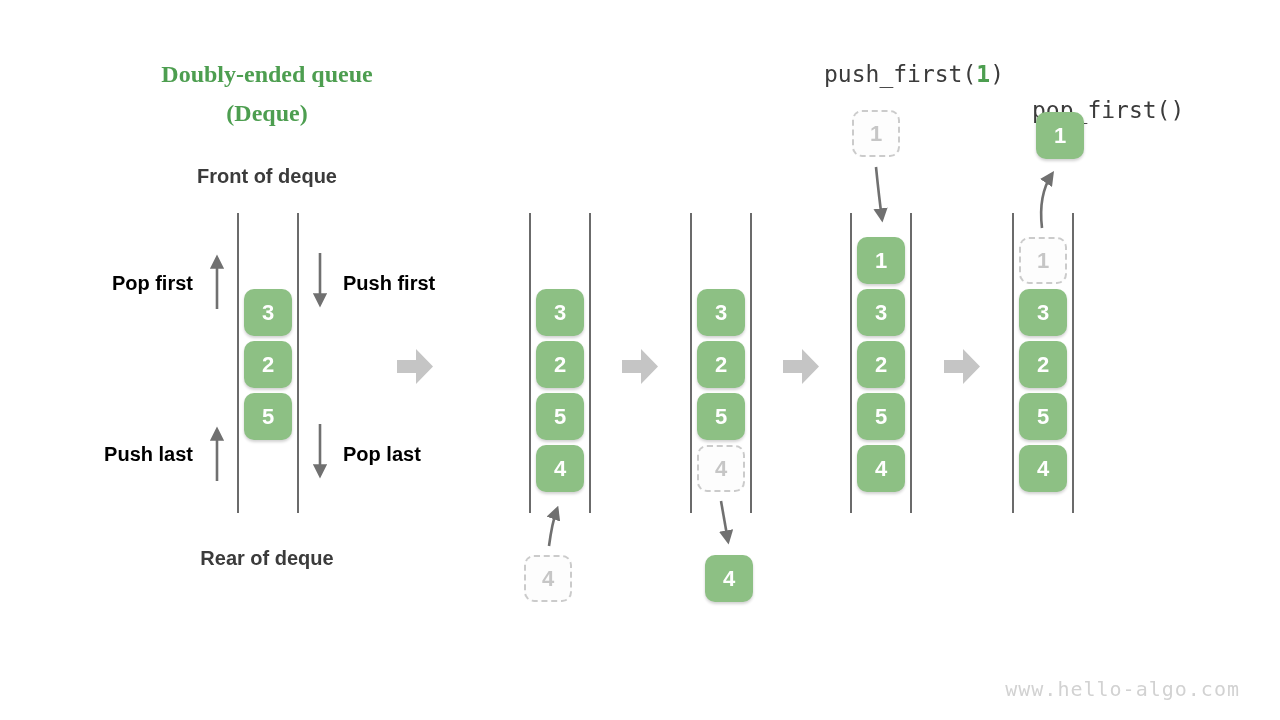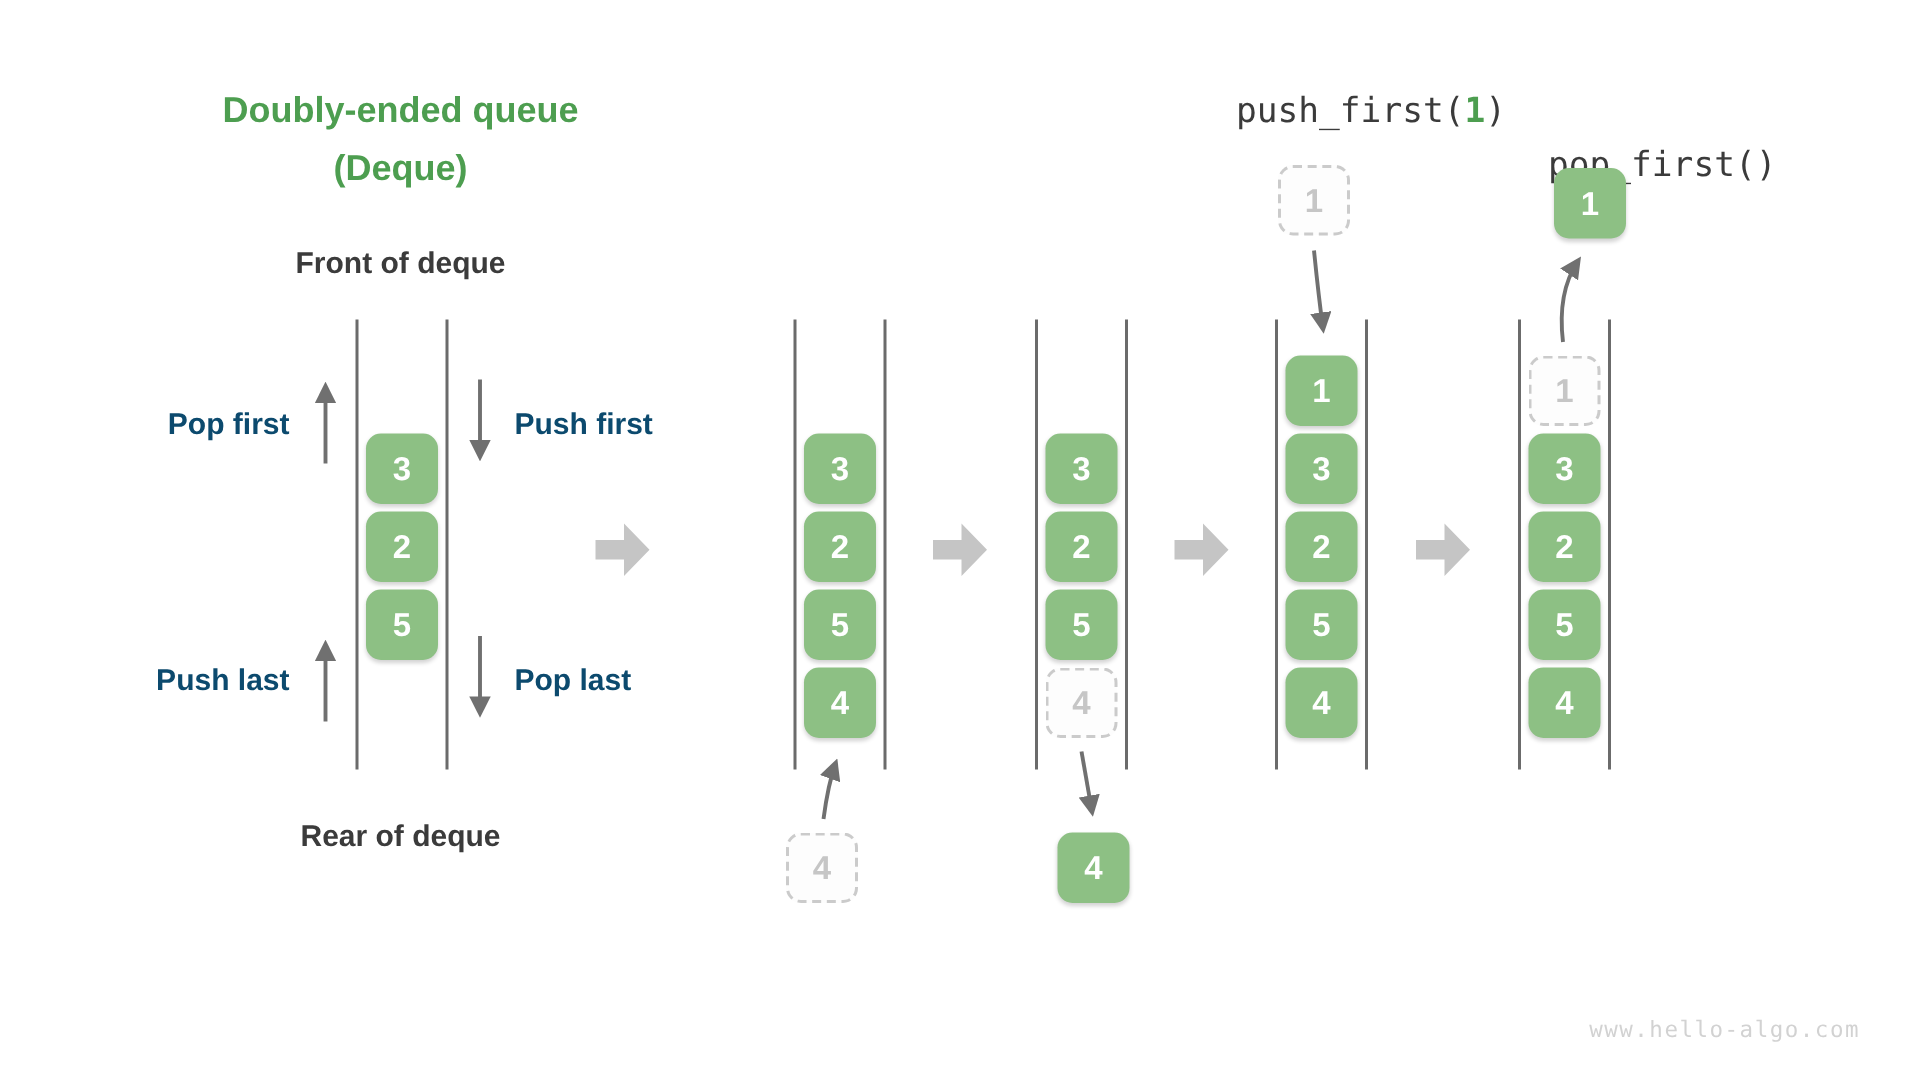--- a/index.html
+++ b/index.html
@@ -4,28 +4,28 @@
 <style>
   html,body{margin:0;padding:0;background:#ffffff;}
   #canvas{
     position:relative;width:1280px;height:720px;background:#ffffff;overflow:hidden;
     font-family:"Liberation Sans","DejaVu Sans",sans-serif;
   }
   .abs{position:absolute;text-align:right;}
   
   .title-line{
     left:117px;width:300px;text-align:center;
-    color:#4D9E50;font-size:24px;font-weight:bold;line-height:28px;
+    color:#4D9E50;font-size:24px;font-weight:bold;line-height:28px;font-family:Liberation Serif, serif;
   }
   .side-heading{
     left:117px;width:300px;text-align:center;
     color:#3B3B3B;font-size:20px;font-weight:bold;line-height:24px;
   }
   .op-dir-label{
-    color:#0c4a6e;font-size:20px;font-weight:bold;line-height:24px;white-space:nowrap;
+    color:#000000;font-size:20px;font-weight:bold;line-height:24px;white-space:nowrap;
   }
   .op-dir-label.right-align{text-align:right;}
   
   .op-code{
     font-family:"DejaVu Sans Mono","Liberation Mono",monospace;
     color:#3B3B3B;font-size:23px;line-height:27px;white-space:pre;
   }
   .op-code .arg{color:#4D9E50;font-weight:bold;}
   
   .queue{
@@ -52,21 +52,21 @@
   .float-cell.solid{
     background:#8DC084;color:#ffffff;box-shadow:0 2px 3px rgba(0,0,0,0.18);
   }
   .float-cell.dashed{
     background:#FDFDFD;border:2px dashed #CBCBCB;color:#C6C6C6;line-height:43px;
   }
   
   .watermark{
     right:40px;top:677px;
     font-family:"DejaVu Sans Mono","Liberation Mono",monospace;
-    font-size:15px;color:#D2D2D2;letter-spacing:1px;
+    font-size:20px;color:#D2D2D2;letter-spacing:1px;
   }
   svg.overlay{position:absolute;left:0;top:0;pointer-events:none;}
 </style>
 </head>
 <body>
 
 <div id="canvas">
 
   <div class="abs title-line" style="top:60px;">Doubly-ended queue</div>
   <div class="abs title-line" style="top:99px;">(Deque)</div>

